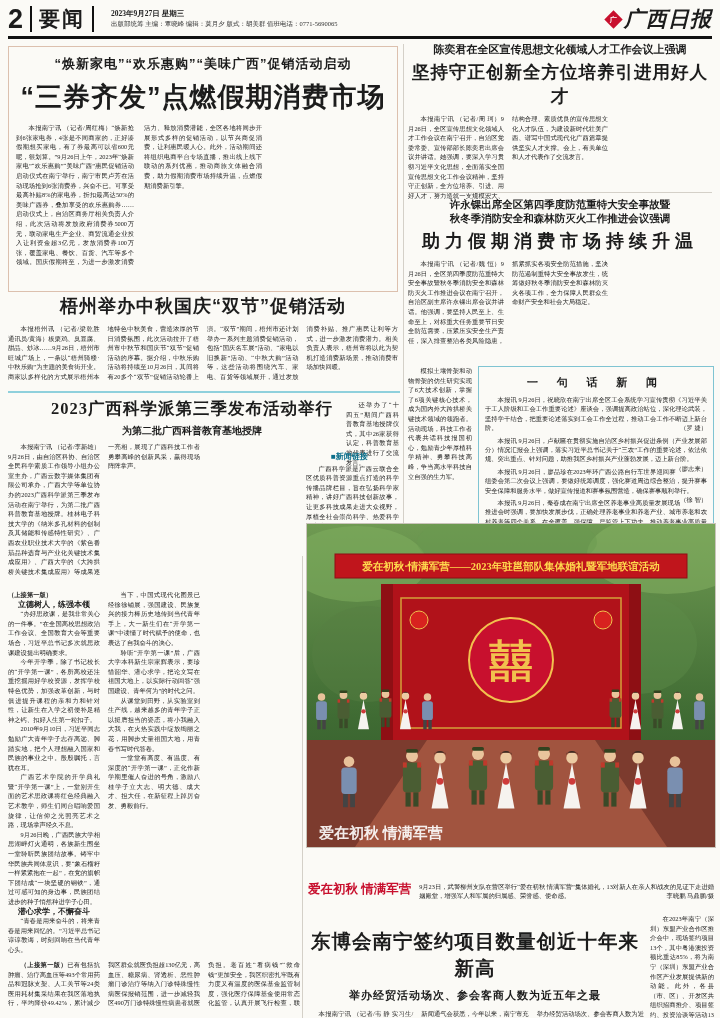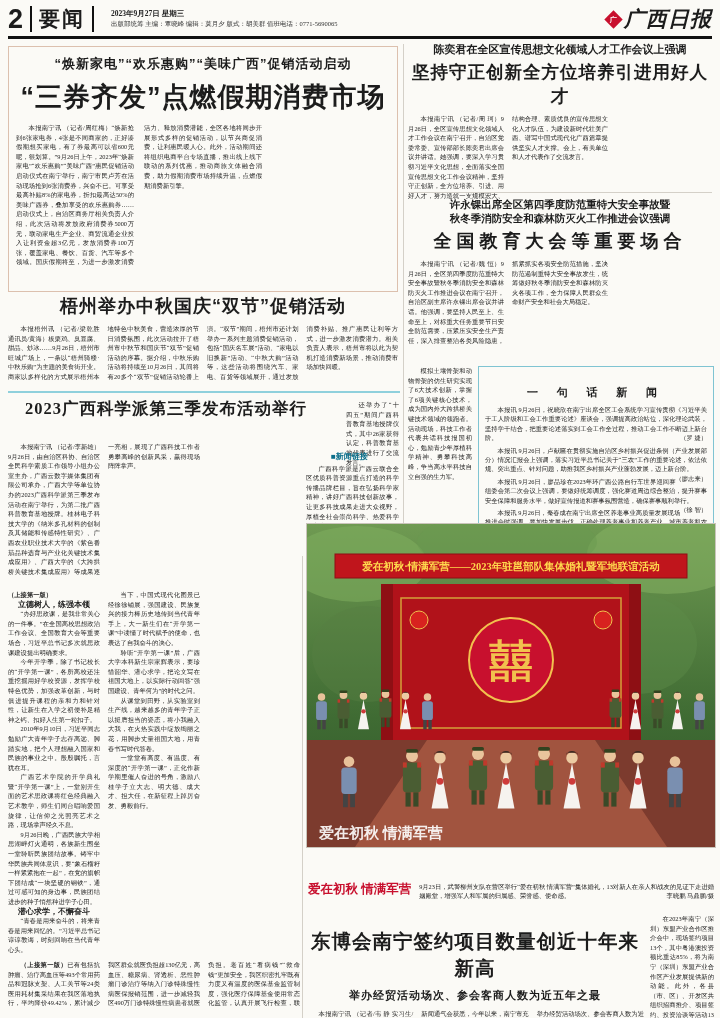--- a/index.html
+++ b/index.html
@@ -29,41 +29,41 @@
   .promo-box{left:8px;top:46px;width:390px;height:246px;border:1px solid #dcc0ae;padding:5px 7px;box-sizing:border-box;}
   .promo-kicker{font-size:13px;letter-spacing:1px;margin-top:3px;}
   .promo-hl{font-size:27px;letter-spacing:1px;margin:6px 0 8px;}
   .promo-body{height:146px;column-count:3;column-gap:10px;}
   
   .wz{left:8px;top:294px;width:390px;}
   .wz-hl{font-size:18px;letter-spacing:1px;}
   .wz-body{margin-top:6px;height:66px;column-count:4;column-gap:8px;}
   .divider-blue{left:8px;top:391px;width:392px;height:2px;background:#8fd0dc;}
   
-  .sci-head{left:0;top:398px;width:332px;}
+  .sci-head{left:26px;top:398px;width:332px;}
   .sci-hl{font-size:16.5px;letter-spacing:1px;}
   .sci-sub{font-family:"Liberation Sans","DejaVu Sans",sans-serif;font-weight:bold;font-size:10px;text-align:center;margin-top:4px;}
   .sci-col4{left:346px;top:400px;width:53px;height:148px;}
   .sci-body{left:8px;top:442px;width:292px;height:142px;column-count:3;column-gap:8px;}
   .sci-link{left:306px;top:452px;width:93px;height:132px;}
   .sci-linklabel{font-family:"Liberation Sans","DejaVu Sans",sans-serif;font-weight:bold;font-size:8px;color:#0a6e8a;margin-bottom:2px;padding-left:25px;}
   .sci-strip{left:408px;top:366px;width:64px;height:186px;}
   
   .talent{left:408px;top:42px;width:304px;}
   .talent-kicker{font-size:11px;}
   .talent-hl{font-size:17.5px;letter-spacing:1px;margin-top:3px;}
   .talent-body{margin-top:6px;height:88px;column-count:3;column-gap:8px;}
   .hair-1{left:408px;top:192px;width:304px;height:1px;background:#d4d0c8;}
   .safety{left:408px;top:197px;width:304px;}
   .safety-k{font-size:10.5px;line-height:14px;}
   .safety-hl{font-size:18px;letter-spacing:5px;margin-top:4px;}
   .safety-body{margin-top:6px;height:88px;column-count:3;column-gap:8px;}
   
   .briefs{left:478px;top:366px;width:236px;height:186px;border:1px solid #7fc4d2;box-sizing:border-box;padding:4px 6px;}
-  .briefs-title{font-size:11px;font-weight:bold;text-align:center;letter-spacing:8px;margin:14px 0 5px;}
+  .briefs-title{font-size:11px;font-weight:bold;text-align:center;letter-spacing:8px;margin:4px 0 5px;}
   .brief{font-size:6.3px;line-height:9.4px;text-align:justify;margin:0 0 3px;text-indent:2em;}
   .byline{float:right;text-indent:0;}
   
   .feat{left:8px;top:590px;width:292px;height:368px;column-count:3;column-gap:8px;}
   .feat .cont{font-weight:bold;text-indent:0;}
   .subhead{font-family:"Liberation Sans","DejaVu Sans",sans-serif;font-weight:bold;font-size:8px;text-align:center;text-indent:0 !important;margin:0 0 !important;}
   .insur{left:8px;top:960px;width:292px;height:56px;column-count:3;column-gap:8px;}
   
   .photo{left:306px;top:523px;width:410px;height:325px;border:1px solid #c9c4ba;box-sizing:border-box;overflow:hidden;}
   .caption{left:308px;top:882px;width:406px;height:28px;display:flex;gap:8px;}
@@ -116,20 +116,21 @@
   <section class="abs wz">
     <div class="hl-sans wz-hl">梧州举办中秋国庆“双节”促销活动</div>
     <div class="body-txt wz-body">
         <p>本报梧州讯 （记者/梁乾胜 通讯员/黄海）板栗鸡、臭豆腐、甜品、炒冰……9月26日，梧州市旺城广场上，一条以“梧州骑楼·中秋乐购”为主题的美食街开业。商家以多样化的方式展示梧州本地特色中秋美食，营造浓厚的节日消费氛围，此次活动拉开了梧州市中秋节和国庆节“双节”促销活动的序幕。据介绍，中秋乐购活动将持续至10月26日，其间将有20多个“双节”促销活动轮番上演。“双节”期间，梧州市还计划举办一系列主题消费促销活动，包括“国庆名车展”活动、“家电以旧换新”活动、“中秋大购”活动等，这些活动将围绕汽车、家电、百货等领域展开，通过发放消费补贴、推广惠民让利等方式，进一步激发消费潜力。相关负责人表示，梧州市将以此为契机打造消费新场景，推动消费市场加快回暖。</p>
       </div>
   </section>
   <div class="abs divider-blue"></div>
 
   <section class="abs sci-head">
     <div class="hl-serif sci-hl">2023广西科学派第三季发布活动举行</div>
+    <div class="sci-sub">为第二批广西科普教育基地授牌</div>
   </section>
   <div class="abs body-txt sci-col4">
       <p>还举办了“十四五”期间广西科普教育基地授牌仪式，其中26家获得认定，科普教育基地代表进行了交流发言。</p>
     </div>
   <div class="abs body-txt sci-body">
       <p>本报南宁讯 （记者/李新雄）9月26日，由自治区科协、自治区全民科学素质工作领导小组办公室主办，广西云数字媒体集团有限公司承办，广西大学等单位协办的2023广西科学派第三季发布活动在南宁举行，为第二批广西科普教育基地授牌。桂林电子科技大学的《纳米多孔材料的创制及其储能和传感特性研究》、广西农业职业技术大学的《紫色番茄品种选育与产业化关键技术集成应用》、广西大学的《大跨拱桥关键技术集成应用》等成果逐一亮相，展现了广西科技工作者勇攀高峰的创新风采，赢得现场阵阵掌声。</p>
     </div>
   <div class="abs body-txt sci-link">
     <div class="sci-linklabel">■新闻链接</div>
     <p>广西科学派是广西云联合全区优质科普资源重点打造的科学传播品牌栏目，旨在弘扬科学家精神，讲好广西科技创新故事，让更多科技成果走进大众视野，厚植全社会崇尚科学、热爱科学的土壤。</p>
@@ -143,21 +144,21 @@
     <div class="hl-serif talent-hl">坚持守正创新全方位培养引进用好人才</div>
     <div class="body-txt talent-body">
         <p>本报南宁讯 （记者/周 珂）9月26日，全区宣传思想文化领域人才工作会议在南宁召开，自治区党委常委、宣传部部长陈奕君出席会议并讲话。她强调，要深入学习贯彻习近平文化思想，全面落实全国宣传思想文化工作会议精神，坚持守正创新，全方位培养、引进、用好人才，努力造就一支规模宏大、结构合理、素质优良的宣传思想文化人才队伍，为建设新时代壮美广西、谱写中国式现代化广西篇章提供坚实人才支撑。会上，有关单位和人才代表作了交流发言。</p>
       </div>
   </section>
   <div class="abs hair-1"></div>
 
   <section class="abs safety">
     <div class="kicker safety-k">许永锞出席全区第四季度防范重特大安全事故暨</div>
     <div class="kicker safety-k">秋冬季消防安全和森林防灭火工作推进会议强调</div>
-    <div class="hl-serif safety-hl">全国教育大会等重要场合</div>
+    <div class="hl-serif safety-hl">助力假期消费市场持续升温</div>
     <div class="body-txt safety-body">
         <p>本报南宁讯 （记者/魏 恒）9月26日，全区第四季度防范重特大安全事故暨秋冬季消防安全和森林防灭火工作推进会议在南宁召开，自治区副主席许永锞出席会议并讲话。他强调，要坚持人民至上、生命至上，对标重大任务重要节日安全防范需要，压紧压实安全生产责任，深入排查整治各类风险隐患，抓紧抓实各项安全防范措施，坚决防范遏制重特大安全事故发生，统筹做好秋冬季消防安全和森林防灭火各项工作，全力保障人民群众生命财产安全和社会大局稳定。</p>
       </div>
   </section>
 
   <section class="abs briefs">
     <div class="briefs-title">一 句 话 新 闻</div>
     <p class="brief"><span>本报讯 9月26日，祝晓欣在南宁出席全区工会系统学习宣传贯彻《习近平关于工人阶级和工会工作重要论述》座谈会，强调提高政治站位，深化理论武装，坚持学干结合，把重要论述落实到工会工作全过程，推动工会工作不断迈上新台阶。</span><span class="byline">（罗 婕）</span></p>
     <p class="brief"><span>本报讯 9月26日，卢献匾在贯彻实施自治区乡村振兴促进条例（产业发展部分）情况汇报会上强调，落实习近平总书记关于“三农”工作的重要论述，依法依规、突出重点、针对问题，助推我区乡村振兴产业蓬勃发展，迈上新台阶。</span><span class="byline">（廖志来）</span></p>
     <p class="brief"><span>本报讯 9月26日，廖品珍在2023年环广西公路自行车世界巡回赛组委会第二次会议上强调，要做好统筹调度，强化赛道周边综合整治，提升赛事安全保障和服务水平，做好宣传报道和赛事氛围营造，确保赛事顺利举行。</span><span class="byline">（徐 智）</span></p>

